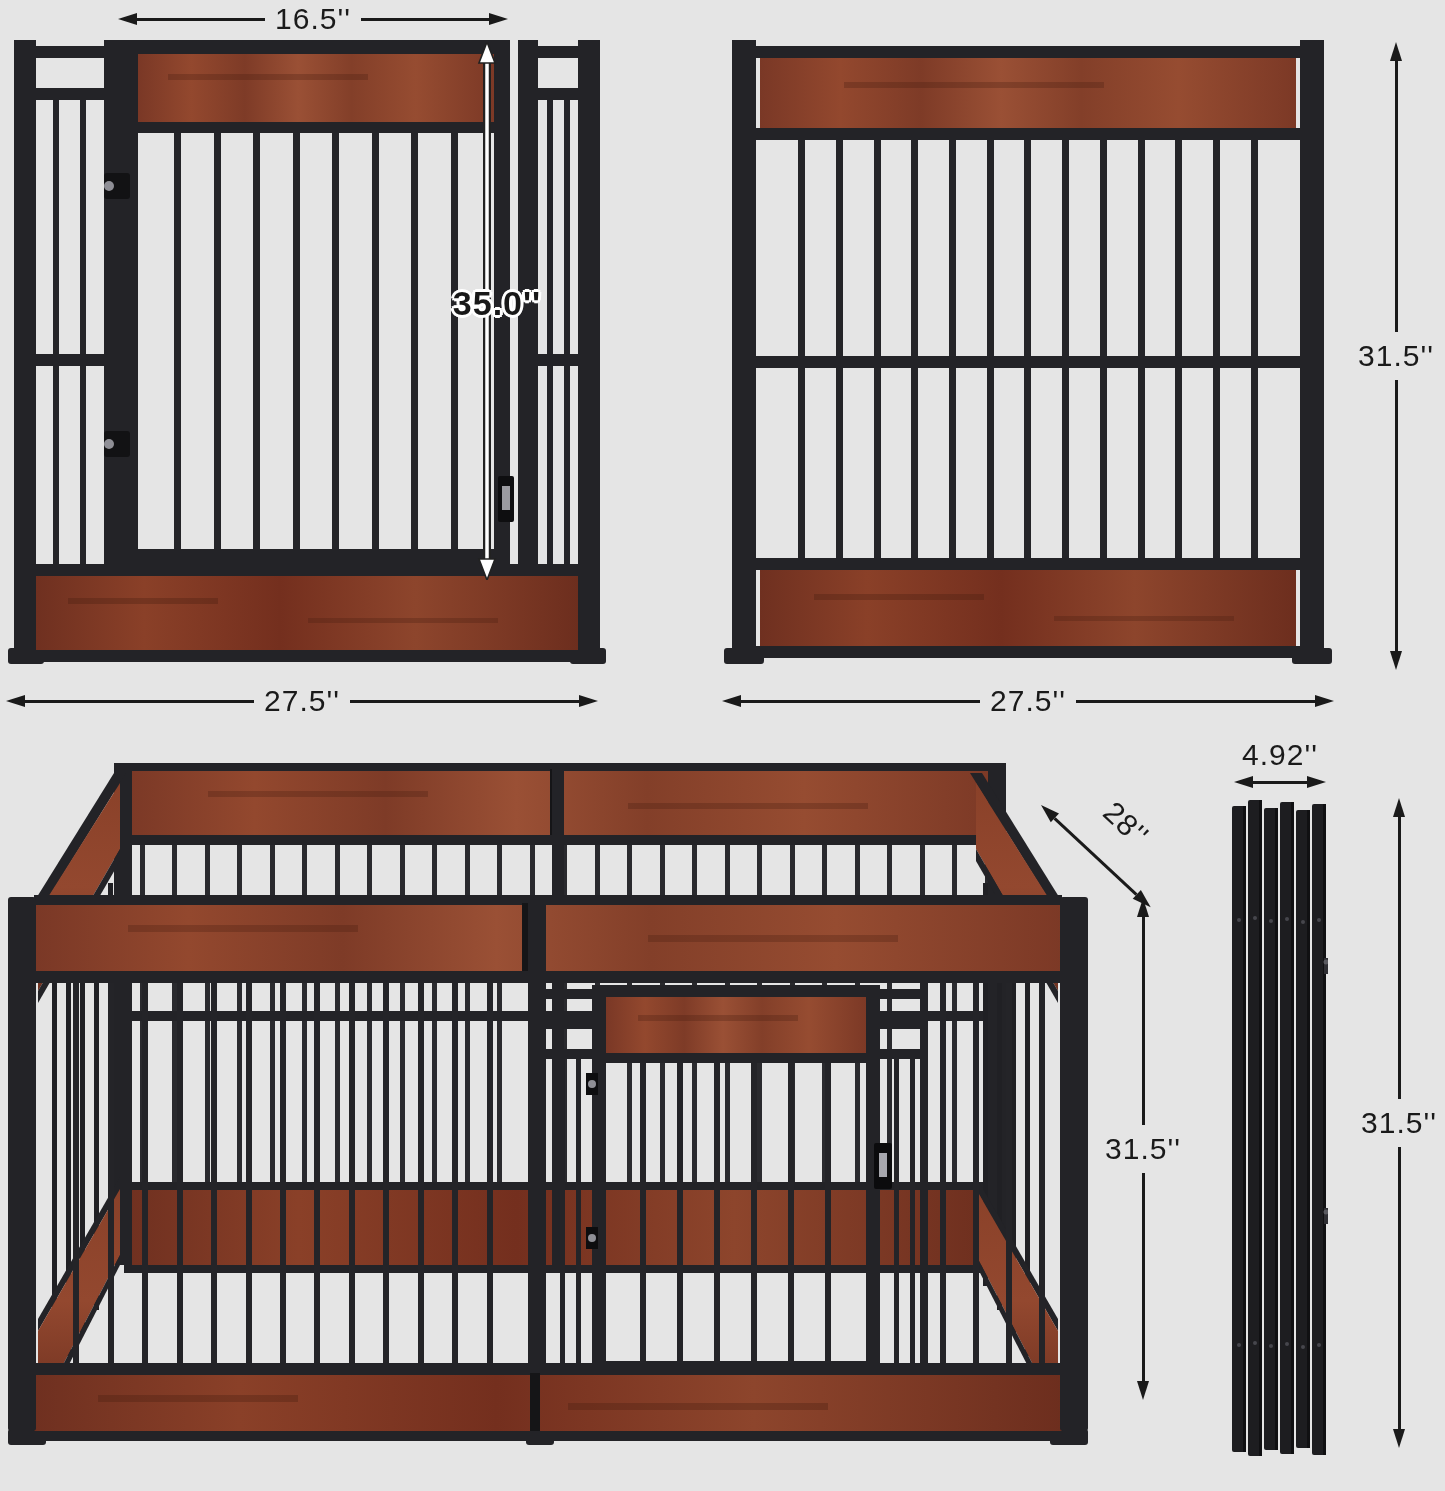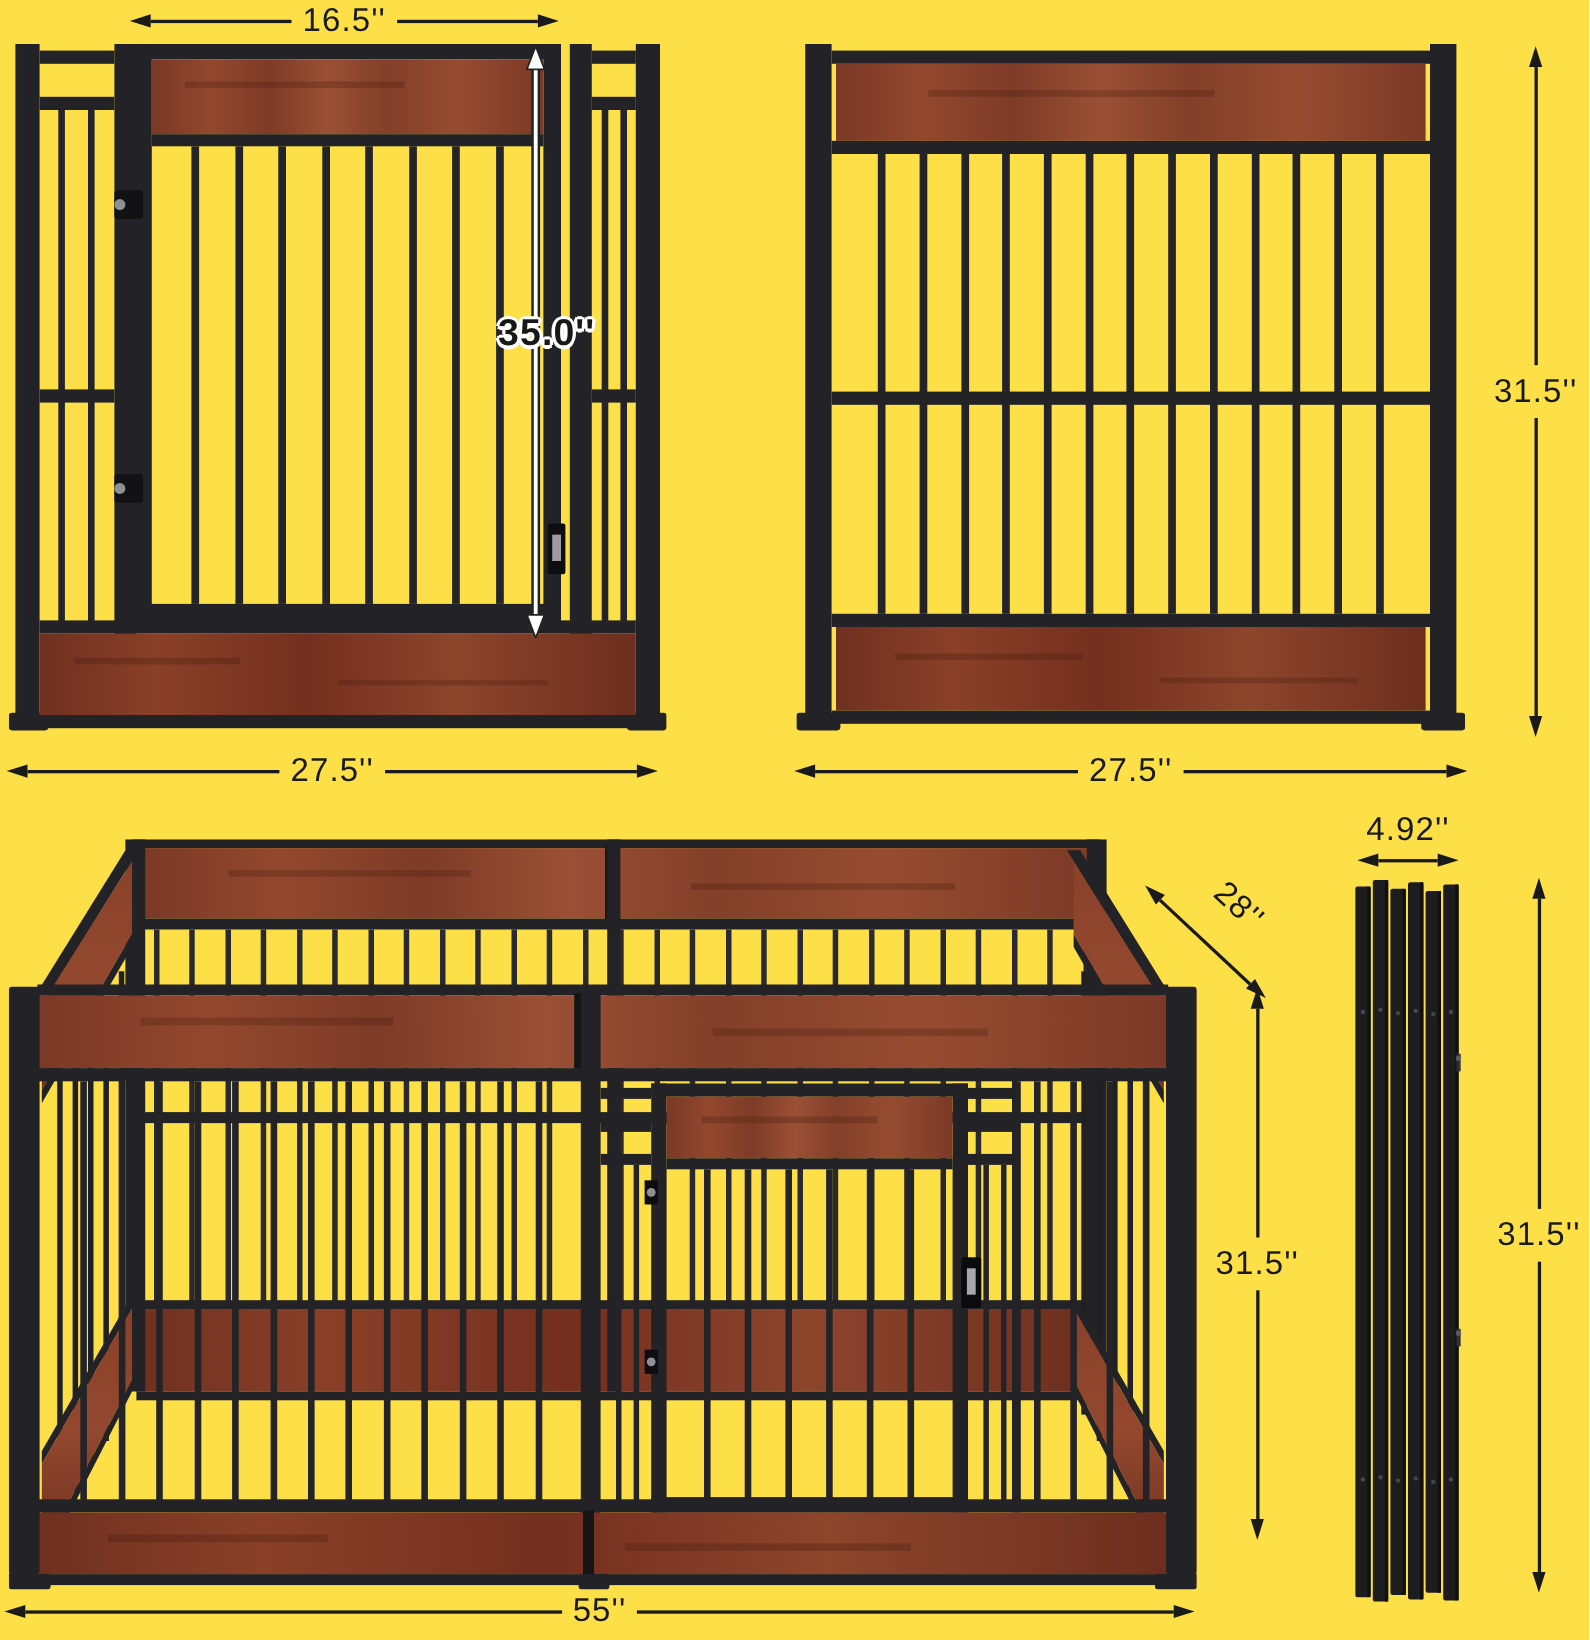--- a/index.html
+++ b/index.html
@@ -1,17 +1,17 @@
 <!DOCTYPE html>
 <html><head>
 <meta charset="utf-8">
 <style>
   html,body { margin:0; padding:0; background:#ffffff; }
   .canvas {
-    position:relative; width:1445px; height:1491px; background:#fde047;
+    position:relative; width:1445px; height:1491px; background:#e5e5e5;
     font-family:"Liberation Sans", sans-serif; overflow:hidden; color:#1a1a1a;
   }
   .view { position:absolute; margin:0; padding:0; }
   svg { display:block; }
 
   
   .dim { position:absolute; display:flex; align-items:center; }
   .dim-h { flex-direction:row; }
   .dim-v { flex-direction:column;justify-content:space-between; }
   .line-h { height:3px; background:#1a1a1a; flex:1 1 auto; }
@@ -471,21 +471,14 @@
   </div>
 
   <div class="dim dim-v" style="left:1352px; top:798px; width:94px; height:650px; align-items:center;">
     <span class="ah-u"></span>
     <span class="line-v"></span>
     <span class="dim-label">31.5''</span>
     <span class="line-v"></span>
     <span class="ah-d"></span>
   </div>
 
-  <div class="dim dim-h" style="left:4px; top:1448px; width:1082px; height:34px;">
-    <span class="ah-l"></span>
-    <span class="line-h"></span>
-    <span class="dim-label">55''</span>
-    <span class="line-h"></span>
-    <span class="ah-r"></span>
-  </div>
 
 </div>
 
 </body></html>

